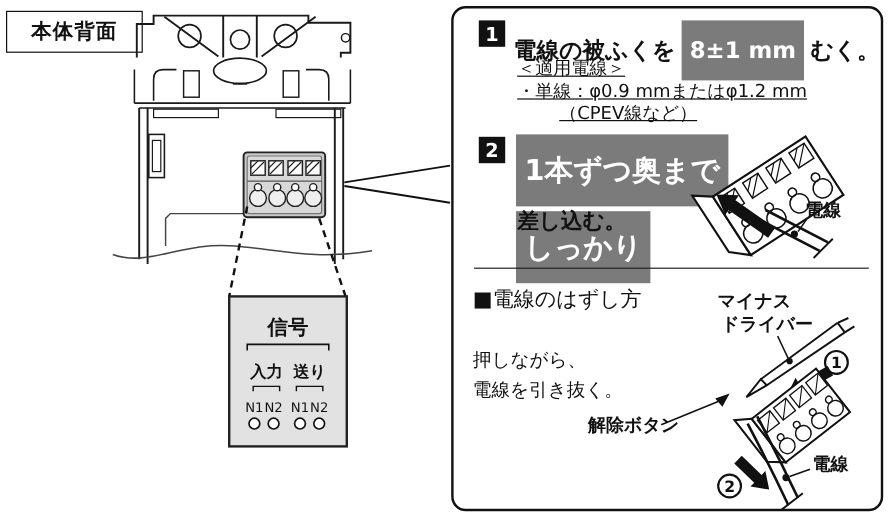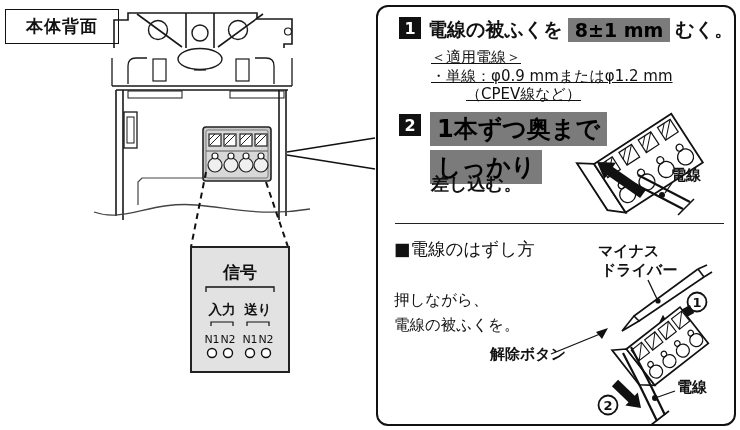--- a/index.html
+++ b/index.html
@@ -17,21 +17,21 @@
 
   
   .panel { position:absolute; left:376px; top:5px; width:360px; height:421px;
            border:2.5px solid #111; border-radius:12px; background:#fff; }
   .panel .abs { position:absolute; white-space:nowrap; }
 
   .num-badge { position:absolute; width:22px; height:22px; background:#111; color:#fff;
                display:flex; align-items:center; justify-content:center;
                font-size:16px; font-weight:700; }
   .step-line { display:flex; align-items:center; gap:5px; font-size:19px; font-weight:700; }
-  .hl { background:#7b7b7b; color:#000000; font-weight:700; padding:1px 7px; display:inline-block; }
+  .hl { background:#7b7b7b; color:#ffffff; font-weight:700; padding:14px 7px; display:inline-block; }
   .sub { font-size:15px; font-weight:500;text-decoration:underline; }
   .hl-stack span { display:inline-block; margin-bottom:4px; font-size:24px; }
   .post2 { font-size:18px; font-weight:700;font-family:Liberation Mono, monospace; }
   .divider { position:absolute; left:17px; top:216px; width:329px; border-top:1.6px solid #222; }
   .rm-heading { font-size:17.5px; font-weight:400; }
   .rm-line { font-size:15.5px; font-weight:500; }
 
   svg text { font-family:"DejaVu Sans", sans-serif; fill:#111; }
 </style>
 </head>
@@ -184,21 +184,21 @@
       </g>
       <circle cx="97" cy="89" r="3" fill="#111"></circle>
       <path d="M100,87 L107,77" stroke="#111" stroke-width="1.3"></path>
       <text x="106" y="74" font-size="15" font-weight="600">電線</text>
     </svg>
 
     <div class="divider"></div>
 
     <div class="abs rm-heading" style="left:16px; top:230px;">■電線のはずし方</div>
     <div class="abs rm-line" style="left:16px; top:283px;">押しながら、</div>
-    <div class="abs rm-line" style="left:16px; top:308px;">電線の被ふくを。</div>
+    <div class="abs rm-line" style="left:16px; top:308px;">電線を引き抜く。</div>
 
     <svg class="abs" style="left:77px; top:228px;" width="282" height="194" viewBox="0 0 282 194">
       <text x="143" y="21" font-size="15" font-weight="600">マイナス</text>
       <text x="146" y="40" font-size="15" font-weight="600">ドライバー</text>
       <path d="M193,45 L202,64" stroke="#111" stroke-width="1.3"></path>
       <circle cx="203" cy="66" r="2.6" fill="#111"></circle>
 
       <g stroke="#111" stroke-width="1.6" fill="none">
         <path d="M243,34 L179,81"></path>
         <path d="M249,42 L184,86"></path>

